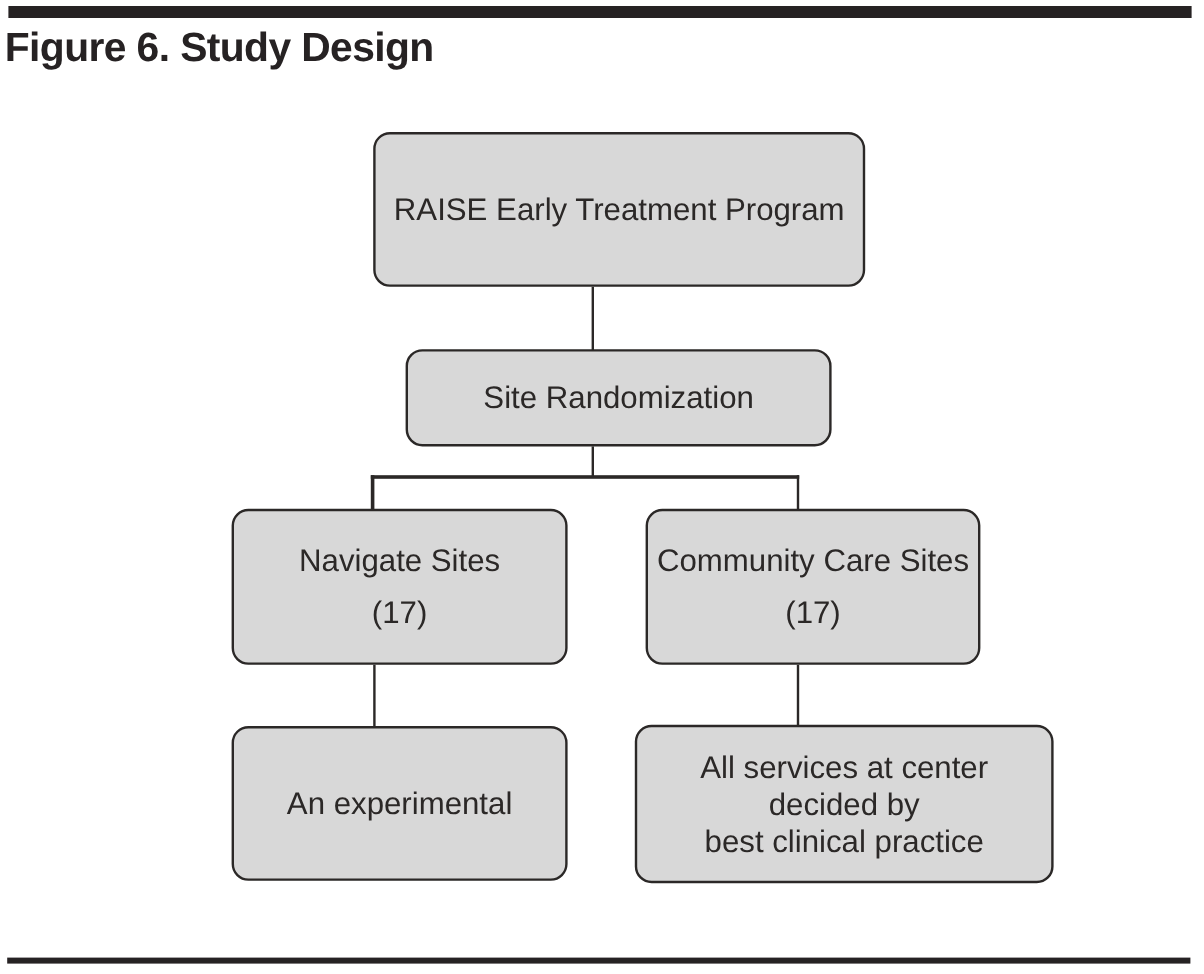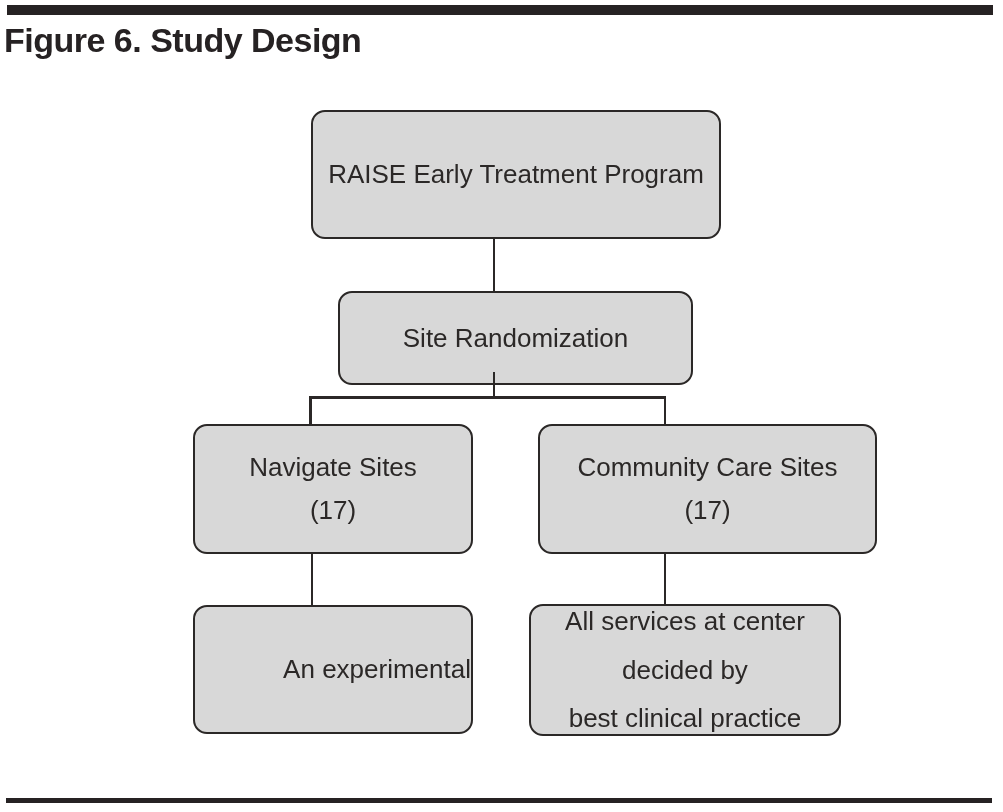--- a/index.html
+++ b/index.html
@@ -30,25 +30,25 @@
     display: flex; flex-direction: column;
     align-items: center; justify-content: center;
     text-align: center;
     color: #2b2827;
     font-size: 26px;
     line-height: 31px;
     white-space: nowrap;
     margin-left: 21px;
   }
   #node-raise          { left: 290px; top: 110px; width: 410px; height: 129px; }
-  #node-randomization  { left: 317px; top: 291px; width: 355px; height: 94px;  }
+  #node-randomization  { left: 317px; top: 291px; width: 355px; height: 81px;  }
   #node-navigate       { left: 172px; top: 424px; width: 280px; height: 130px; row-gap: 12px; }
-  #node-community      { left: 517px; top: 424px; width: 339px; height: 130px; row-gap: 12px; }
-  #node-experimental   { left: 172px; top: 605px; width: 280px; height: 129px; align-items: flex-end; }
-  #node-allservices    { left: 508px; top: 604px; width: 312px; height: 132px; justify-content: space-between; }
+  #node-community      { left: 517px; top: 424px; width: 279px; height: 130px; row-gap: 12px; }
+  #node-experimental   { left: 172px; top: 605px; width: 280px; height: 129px; }
+  #node-allservices    { left: 508px; top: 604px; width: 349px; height: 132px; }
 
   .connector { position: absolute; background: #2b2827; }
   #edge-raise-randomization   { left: 492.5px; top: 239px; width: 2.5px; height: 53px; }
   #edge-randomization-stem    { left: 492.5px; top: 372px; width: 2.5px; height: 26px; }
   #edge-branch-horizontal     { left: 309px;   top: 396px; width: 357px; height: 2.5px; }
   #edge-branch-left           { left: 309px;   top: 396px; width: 2.5px; height: 29px; }
   #edge-branch-right          { left: 663.5px; top: 396px; width: 2.5px; height: 29px; }
   #edge-navigate-experimental { left: 310.5px; top: 554px; width: 2.5px; height: 52px; }
   #edge-community-allservices { left: 663.5px; top: 554px; width: 2.5px; height: 51px; }
 </style>

